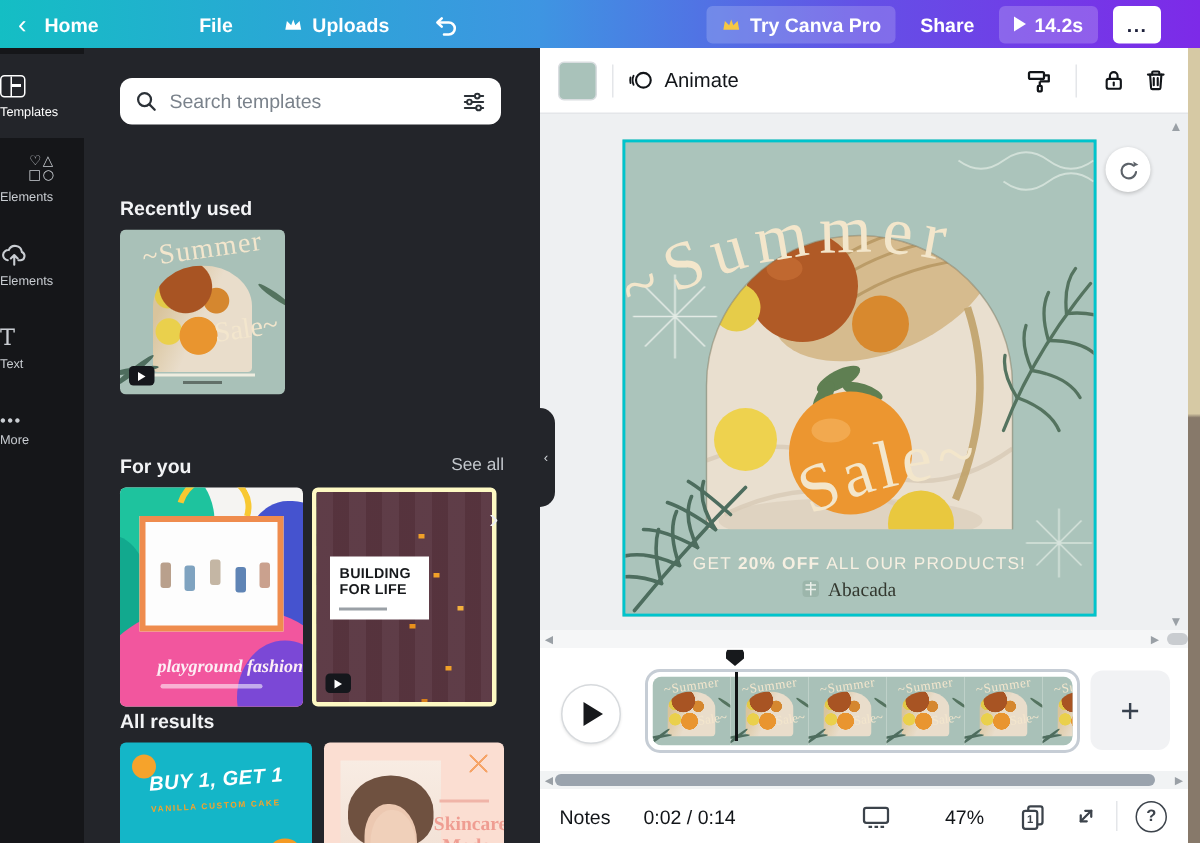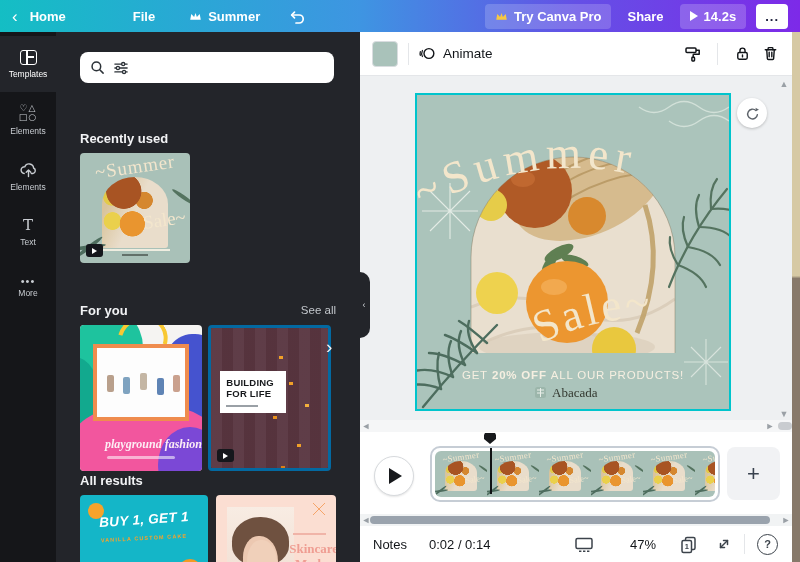--- a/index.html
+++ b/index.html
@@ -15,31 +15,31 @@
     display:flex; align-items:center;
     background:linear-gradient(90deg,#14bec4 0%,#28a9d4 22%,#3e95e2 45%,#6450e6 72%,#7d2ae8 100%);
     color:#fff; font-size:13px; font-weight:600;
   }
   .tb-item { display:flex; align-items:center; gap:6px; cursor:pointer; white-space:nowrap; }
   .tb-back { margin-left:12px; font-size:17px; font-weight:400; line-height:1; }
   .tb-home { margin-left:12px; }
   .tb-file { margin-left:36px;padding-left:31px; }
   .tb-resize { margin-left:34px; }
   .tb-undo { margin-left:30px; display:flex; }
-  .tb-right { margin-left:auto; display:flex; align-items:center; margin-right:12px; }
+  .tb-right { margin-left:auto; display:flex; align-items:center; margin-right:26px; }
   .tb-btn { border-radius:4px; padding:5px 10px; display:flex; align-items:center; gap:6px; }
   .tb-pro { background:rgba(255,255,255,.18); }
   .tb-share { padding:5px 8px; margin-left:8px; }
   .tb-time { background:rgba(255,255,255,.20); margin-left:8px; }
   .tb-dl { background:#fff; color:#1c1f3a; margin-left:10px; font-weight:600; }
   .tb-more { background:#fff; color:#1c1f3a; margin-left:10px; padding:5px 9px; letter-spacing:1px; font-weight:700; }
   .play-tri { width:0; height:0; border-left:8px solid #fff; border-top:5px solid transparent; border-bottom:5px solid transparent; }
   
   .rail { position:absolute; left:0; top:32px; width:56px; height:530px; background:#151619; }
-  .rail-item { width:56px; height:56px; display:flex; flex-direction:column; align-items:center; justify-content:center; gap:4px; color:#c9cdd2; cursor:pointer; }
+  .rail-item { width:56px; height:56px; display:flex; flex-direction:column; justify-content:center; gap:4px; color:#c9cdd2; cursor:pointer; }
   .rail-item .lbl { font-size:8.5px; }
   .rail-item.active { background:#23252a; color:#fff; }
   .ri-templates { margin-top:4px; }
   .tmpl-ico { width:17px; height:15px; border:1.5px solid currentColor; border-radius:3px; position:relative; }
   .tmpl-ico::before { content:""; position:absolute; left:38%; top:0; bottom:0; width:1.5px; background:currentColor; }
   .tmpl-ico::after { content:""; position:absolute; left:48%; right:2px; top:45%; height:1.5px; background:currentColor; }
   .elems-ico { font-family:"DejaVu Sans",sans-serif; font-size:9px; line-height:1.05; letter-spacing:1px; text-align:center; }
   .text-ico { font-family:"DejaVu Serif",serif; font-size:15px; line-height:1; }
   .more-ico { font-size:11px; letter-spacing:1px; line-height:.6; }
   
@@ -84,21 +84,21 @@
   .pg .b3 { right:-22%; top:6%; width:58%; height:72%; background:#4553cf; border-radius:48%; }
   .pg .b4 { left:-12%; bottom:-30%; width:132%; height:76%; background:#f2569e; border-radius:45%; }
   .pg .b5 { right:-16%; bottom:-22%; width:52%; height:52%; background:#7b48d6; border-radius:50%; }
   .pg .b6 { left:30%; top:-6%; width:42%; height:32%; border:4px solid #f8c832; border-radius:50%; border-bottom-color:transparent; border-left-color:transparent; transform:rotate(-30deg); background:transparent; }
   .pg .frame { left:11%; top:13%; width:78%; height:53%; background:#fdfdfd; border:4px solid #ef8c4e; }
   .pg .kids { left:22%; top:34%; width:7px; height:17px; background:#b9a08c; border-radius:2px;
     box-shadow:16px 2px 0 #7fa3c0, 33px -2px 0 #c4b6a4, 50px 3px 0 #5f84b5, 66px 0 0 #caa18e; }
   .pg .title { position:absolute; left:0; right:0; bottom:13%; text-align:right; color:#fdeef5; font-family:"Liberation Serif",serif; font-style:italic; font-weight:700; font-size:12px; }
   .pg .sub { left:22%; bottom:8%; width:56%; height:3px; background:rgba(255,255,255,.55); border-radius:2px; }
   
-  .bd { background:#2e3237; border:3px solid #0369a1; }
+  .bd { background:#2e3237; border:3px solid #fef9c3; }
   .bd .tex { position:absolute; inset:0;
     background:
       linear-gradient(rgba(205,55,80,.25),rgba(205,55,80,.25)),
       repeating-linear-gradient(90deg,#3a3f45 0 11px, #2e3237 11px 22px),
       repeating-linear-gradient(0deg, rgba(0,0,0,.25) 0 8px, transparent 8px 26px); }
   .bd .cars { position:absolute; left:58%; top:20%; width:4px; height:3px; background:#f0a028;
     box-shadow:10px 26px 0 #f0a028, -6px 60px 0 #e8901c, 18px 88px 0 #f0a028, 2px 110px 0 #d87f18, 26px 48px 0 #f3b03c; }
   .bd .card { position:absolute; left:8%; top:31%; width:56%; background:#fff; padding:7px 6px 6px; }
   .bd .t { font-size:9.5px; font-weight:800; color:#17191c; line-height:1.15; letter-spacing:.2px; }
   .bd .s { margin-top:5px; width:60%; height:2px; background:#9aa0a6; }
@@ -169,21 +169,21 @@
 <div id="app">
 
   <div class="topbar">
     <span class="tb-item tb-back">‹</span>
     <span class="tb-item tb-home">Home</span>
     <span class="tb-item tb-file">File</span>
     <span class="tb-item tb-resize">
       <svg width="13" height="11" viewBox="0 0 16 13">
           <path d="M1.5 10.5 L2.8 3.5 L6.3 7 L8 2.2 L9.7 7 L13.2 3.5 L14.5 10.5 Z" fill="#fff"></path>
         </svg>
-      <span>Summer</span>
+      <span>Uploads</span>
     </span>
     <span class="tb-item tb-undo">
       <svg width="16" height="15" viewBox="0 0 16 15">
           <path d="M4.5 3.2 L1.6 6 L4.5 8.8" fill="none" stroke="#fff" stroke-width="1.7" stroke-linecap="round" stroke-linejoin="round"></path>
           <path d="M2 6 h7.2 a4 4 0 0 1 0 8 H6" fill="none" stroke="#fff" stroke-width="1.7" stroke-linecap="round"></path>
         </svg>
     </span>
     <div class="tb-right">
       <span class="tb-item tb-btn tb-pro">
         <svg width="13" height="11" viewBox="0 0 16 13">
@@ -225,20 +225,21 @@
       <span class="lbl">More</span>
     </div>
   </div>
 
   <div class="panel">
     <div class="search">
       <svg width="15" height="15" viewBox="0 0 16 16">
           <circle cx="6.8" cy="6.8" r="4.6" fill="none" stroke="#2b3137" stroke-width="1.6"></circle>
           <path d="M10.4 10.4 L14 14" stroke="#2b3137" stroke-width="1.6" stroke-linecap="round"></path>
         </svg>
+      <input type="text" placeholder="Search templates" style="">
       <svg width="16" height="14" viewBox="0 0 18 16">
           <g stroke="#2b3137" stroke-width="1.5" stroke-linecap="round">
             <path d="M2 3.5 h14 M2 8 h14 M2 12.5 h14"></path>
             <circle cx="11.5" cy="3.5" r="1.8" fill="#fff"></circle>
             <circle cx="5.5" cy="8" r="1.8" fill="#fff"></circle>
             <circle cx="12.5" cy="12.5" r="1.8" fill="#fff"></circle>
           </g>
         </svg>
     </div>
 

